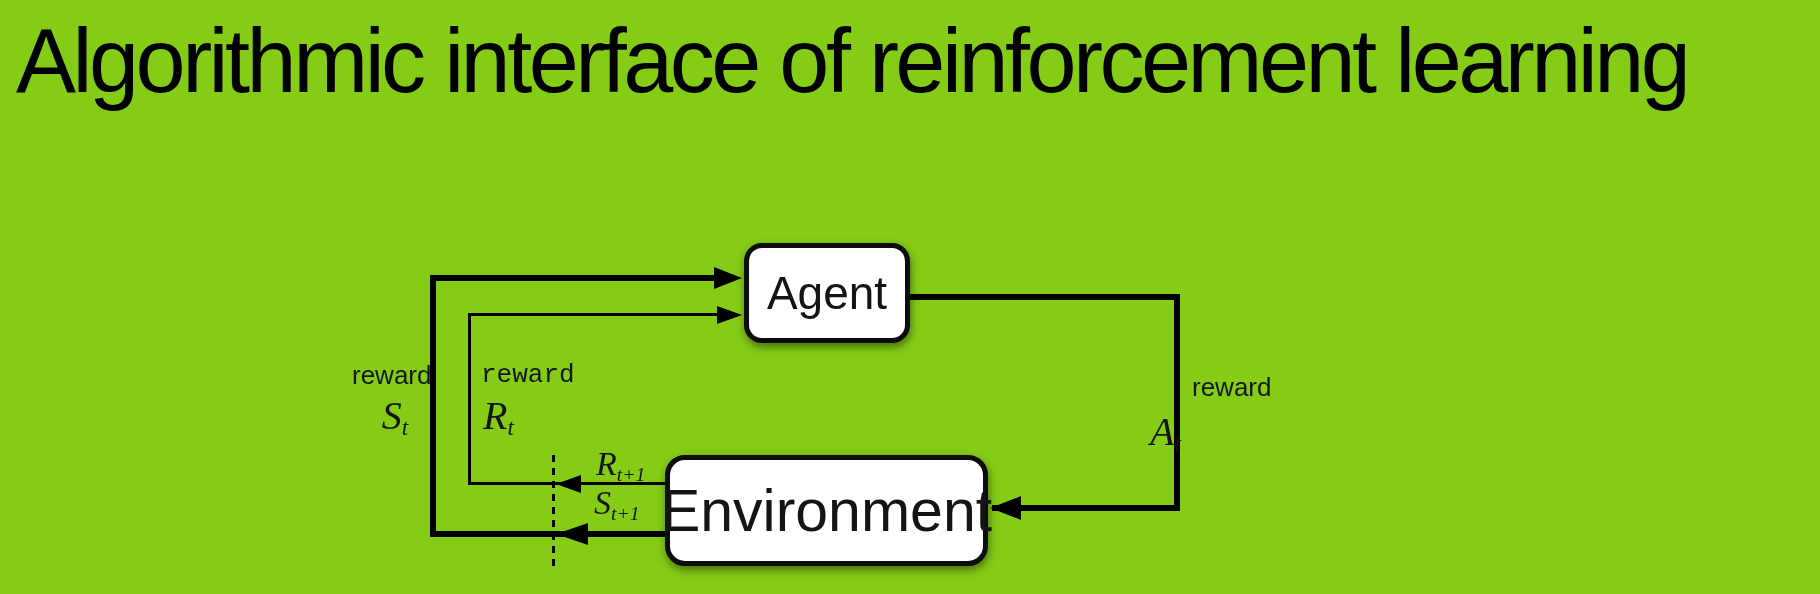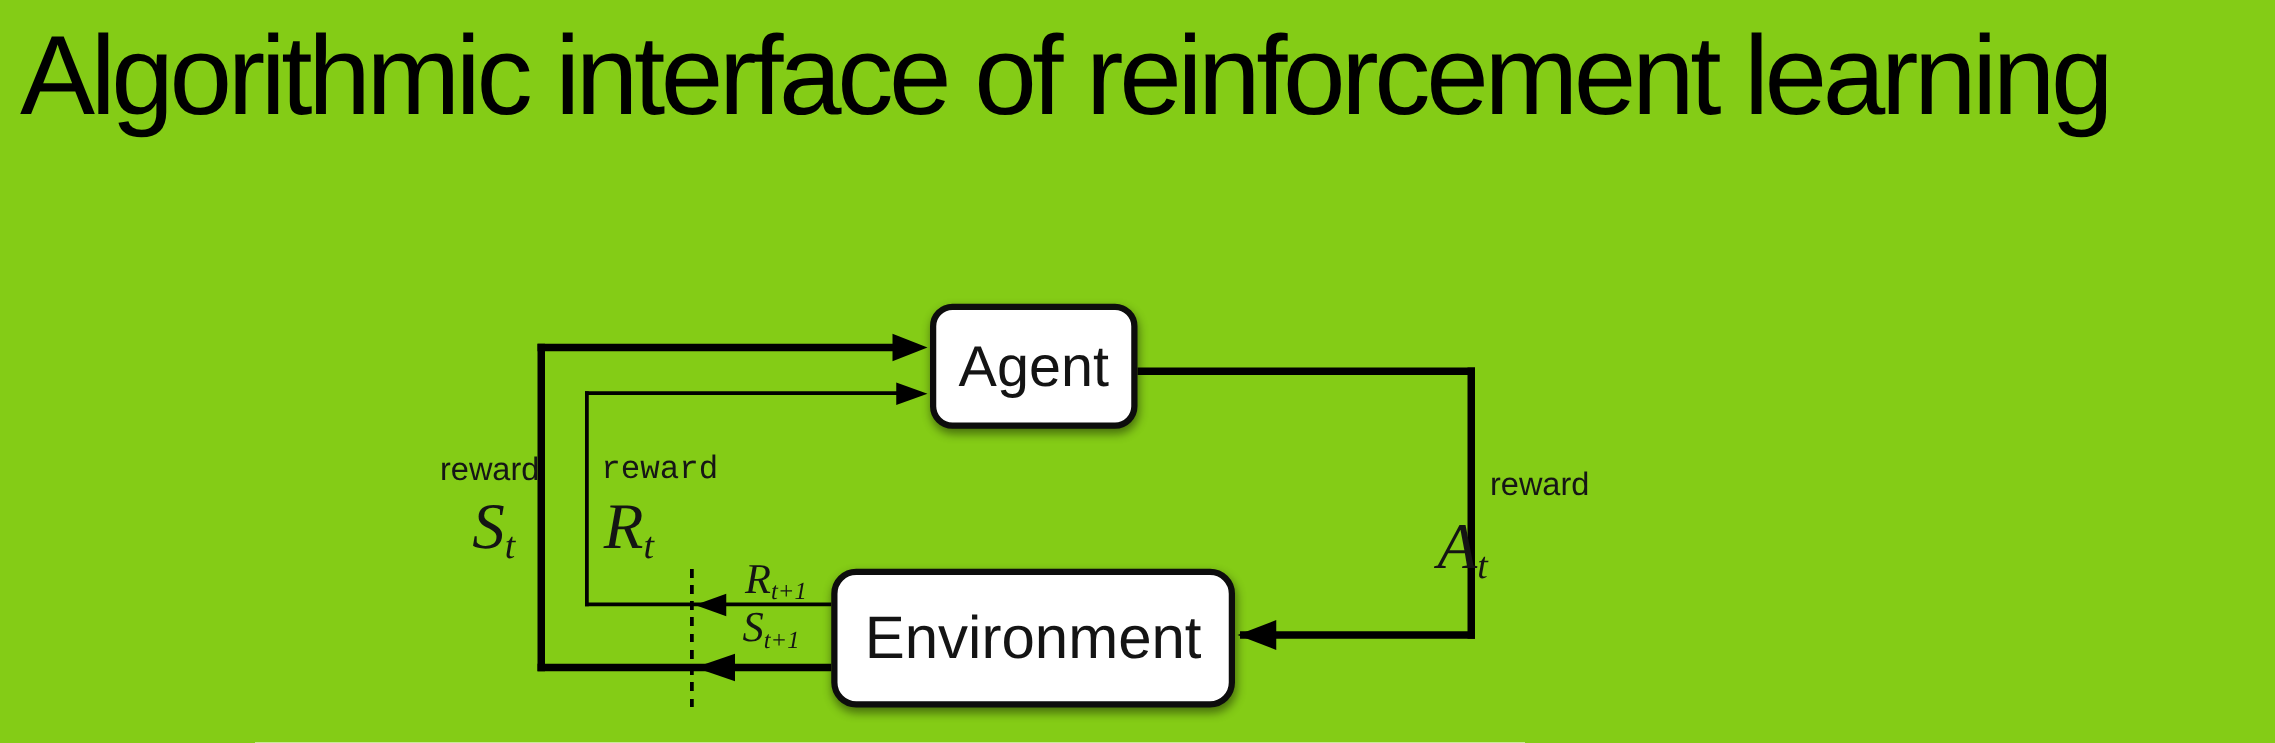--- a/index.html
+++ b/index.html
@@ -51,21 +51,21 @@
   .node-agent {
     left: 744px; top: 243px;
     width: 166px; height: 100px;
     border-radius: 18px;
     font-size: 46px;
   }
   .node-environment {
     left: 665px; top: 455px;
     width: 323px; height: 111px;
     border-radius: 20px;
-    font-size: 48px;
+    font-size: 59px;
   }
 
   
   .line {
     position: absolute;
     background: #000000;
   }
 
   
   .state-v      { left: 430px; top: 275px; width: 6px;  height: 262px; }
@@ -140,21 +140,21 @@
   .lbl-action { left: 1192px; top: 374px; }
 
   .edge-sym {
     position: absolute;
     font-family: "Liberation Serif", serif;
     font-style: italic;
     color: #141414;
     line-height: 1;
     white-space: nowrap;
   }
-  .sym-main { font-size: 52px; }
+  .sym-main { font-size: 40px; }
   .sym-next { font-size: 34px; }
   .sym-sub  { font-size: 0.58em; vertical-align: -0.28em; letter-spacing: 0; }
 
   .sym-state  { left: 368px;  top: 396px; width: 54px; text-align: center; }
   .sym-reward { left: 483px;  top: 396px; }
   .sym-action { left: 1150px; top: 412px; }
   .sym-next-reward { left: 596px; top: 447px; }
   .sym-next-state  { left: 594px; top: 486px; }
 </style>
 </head>

